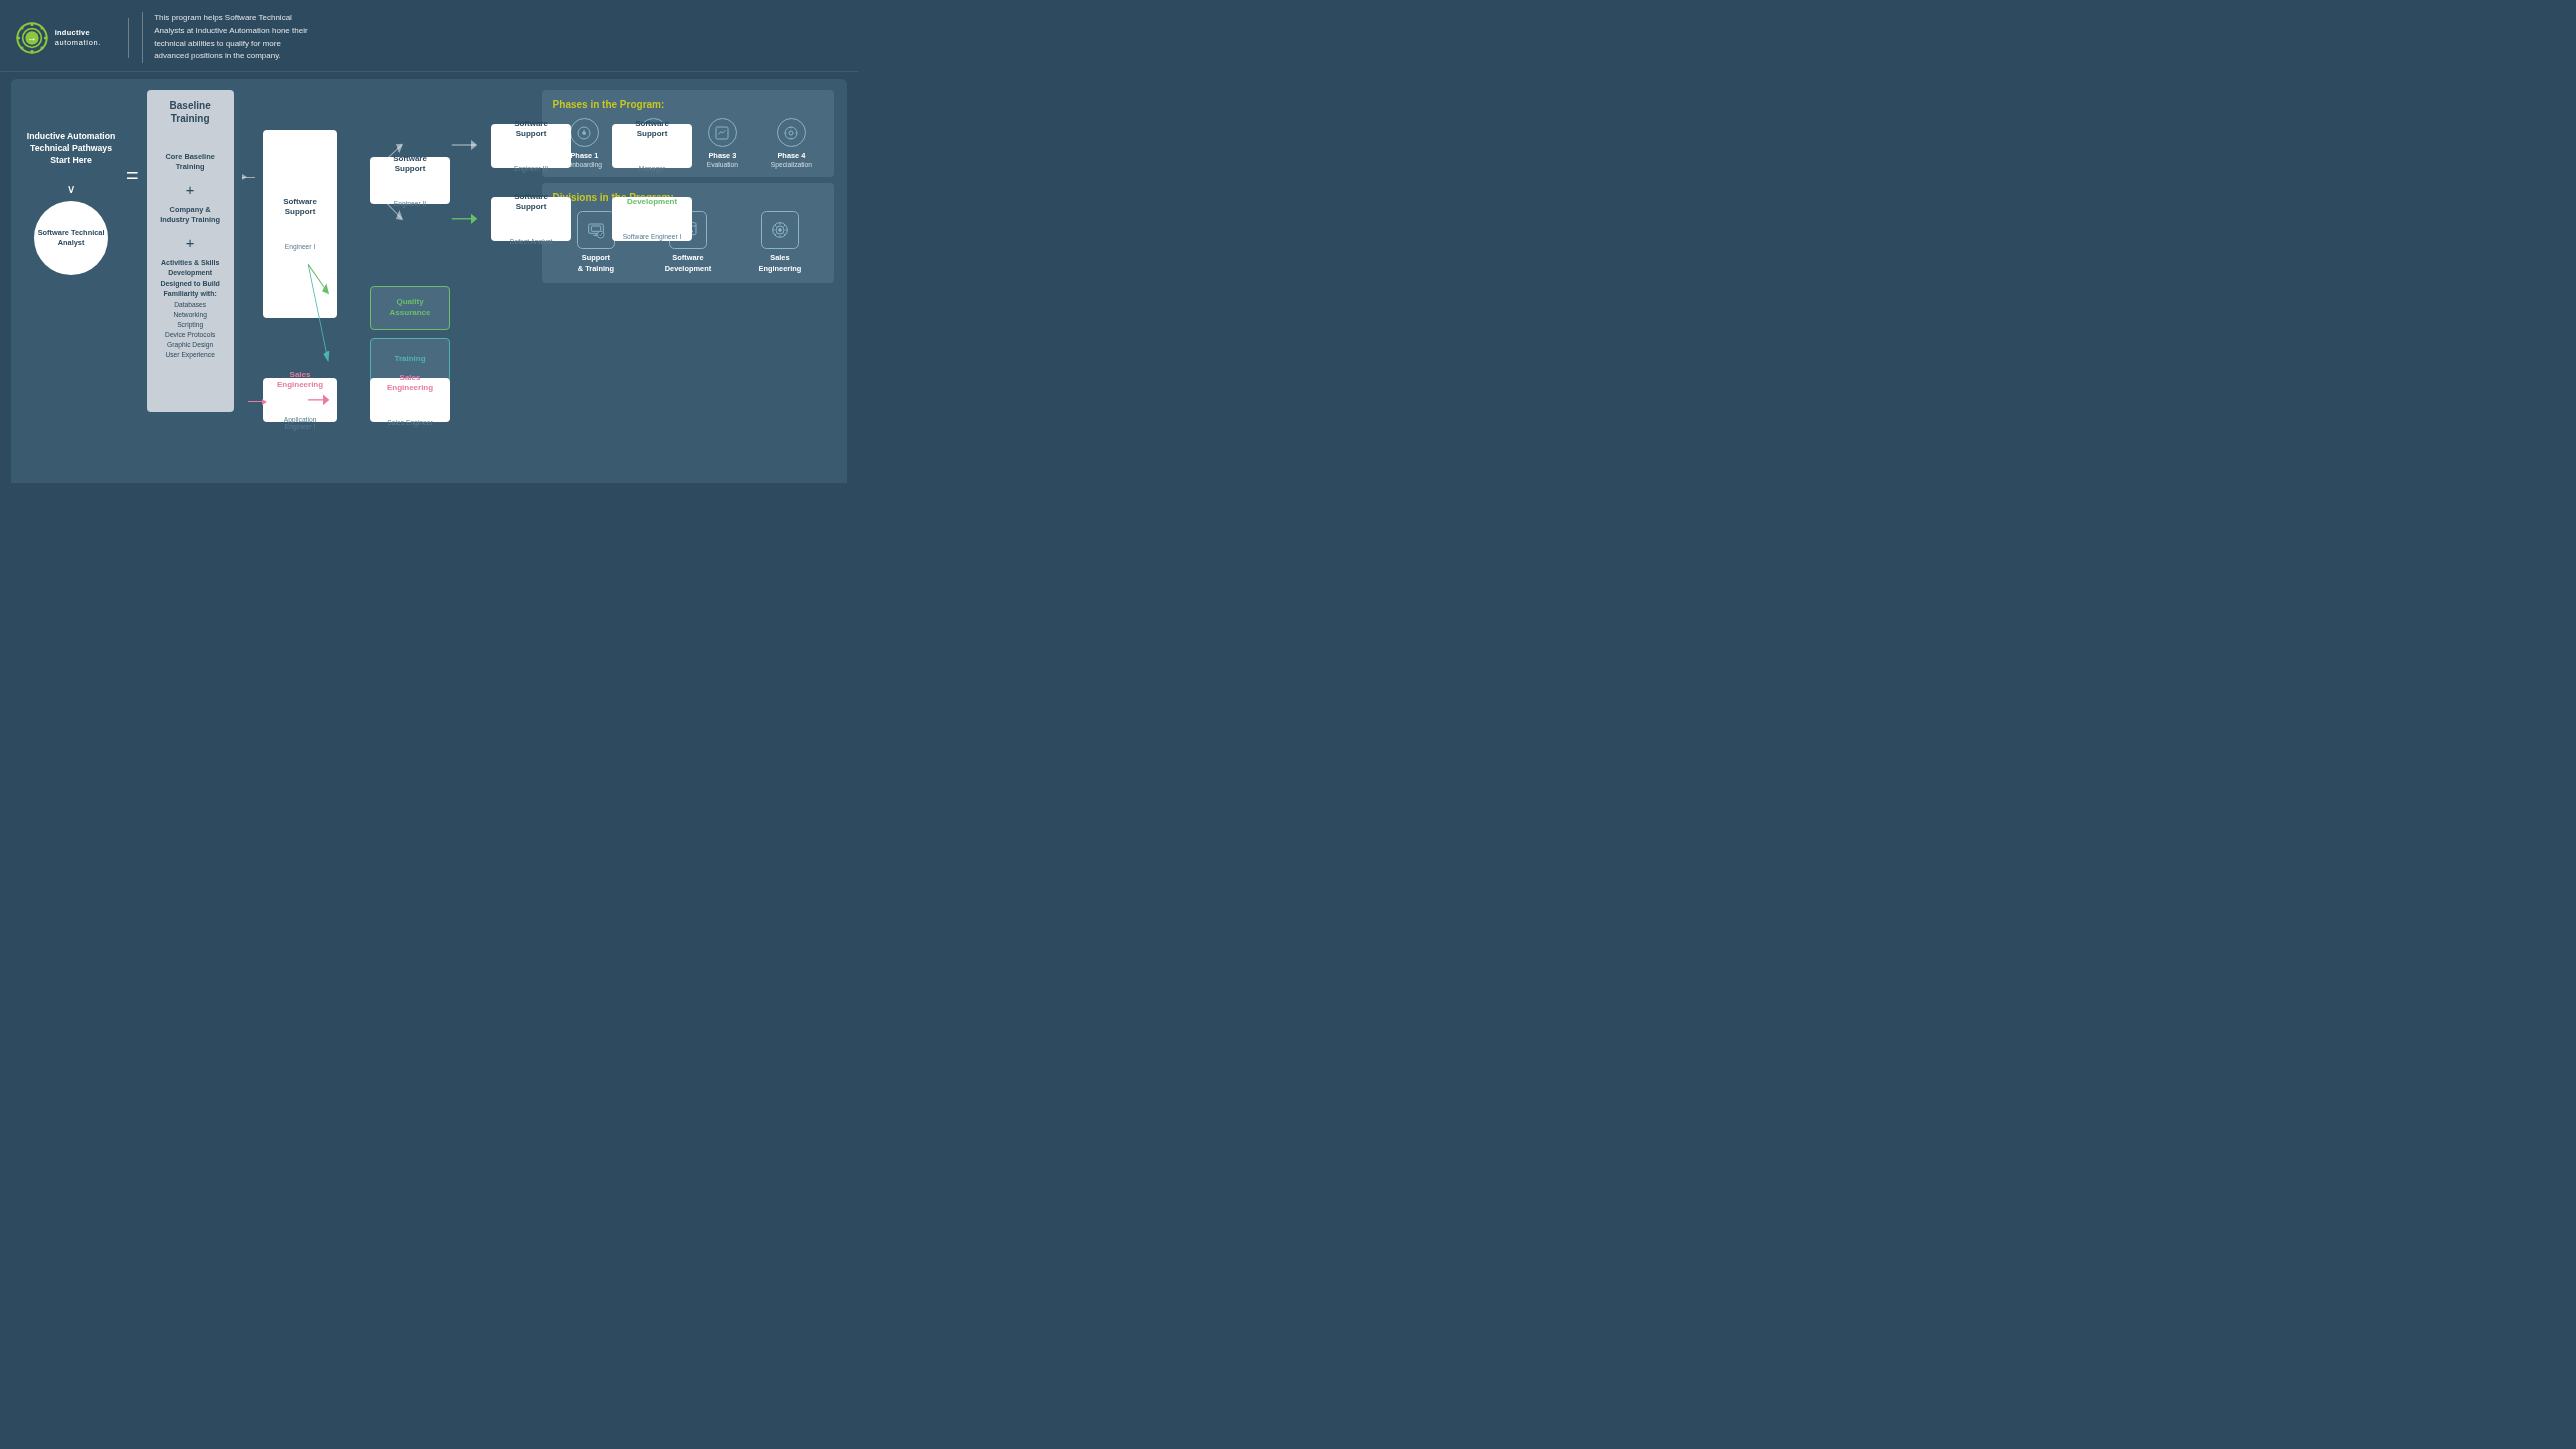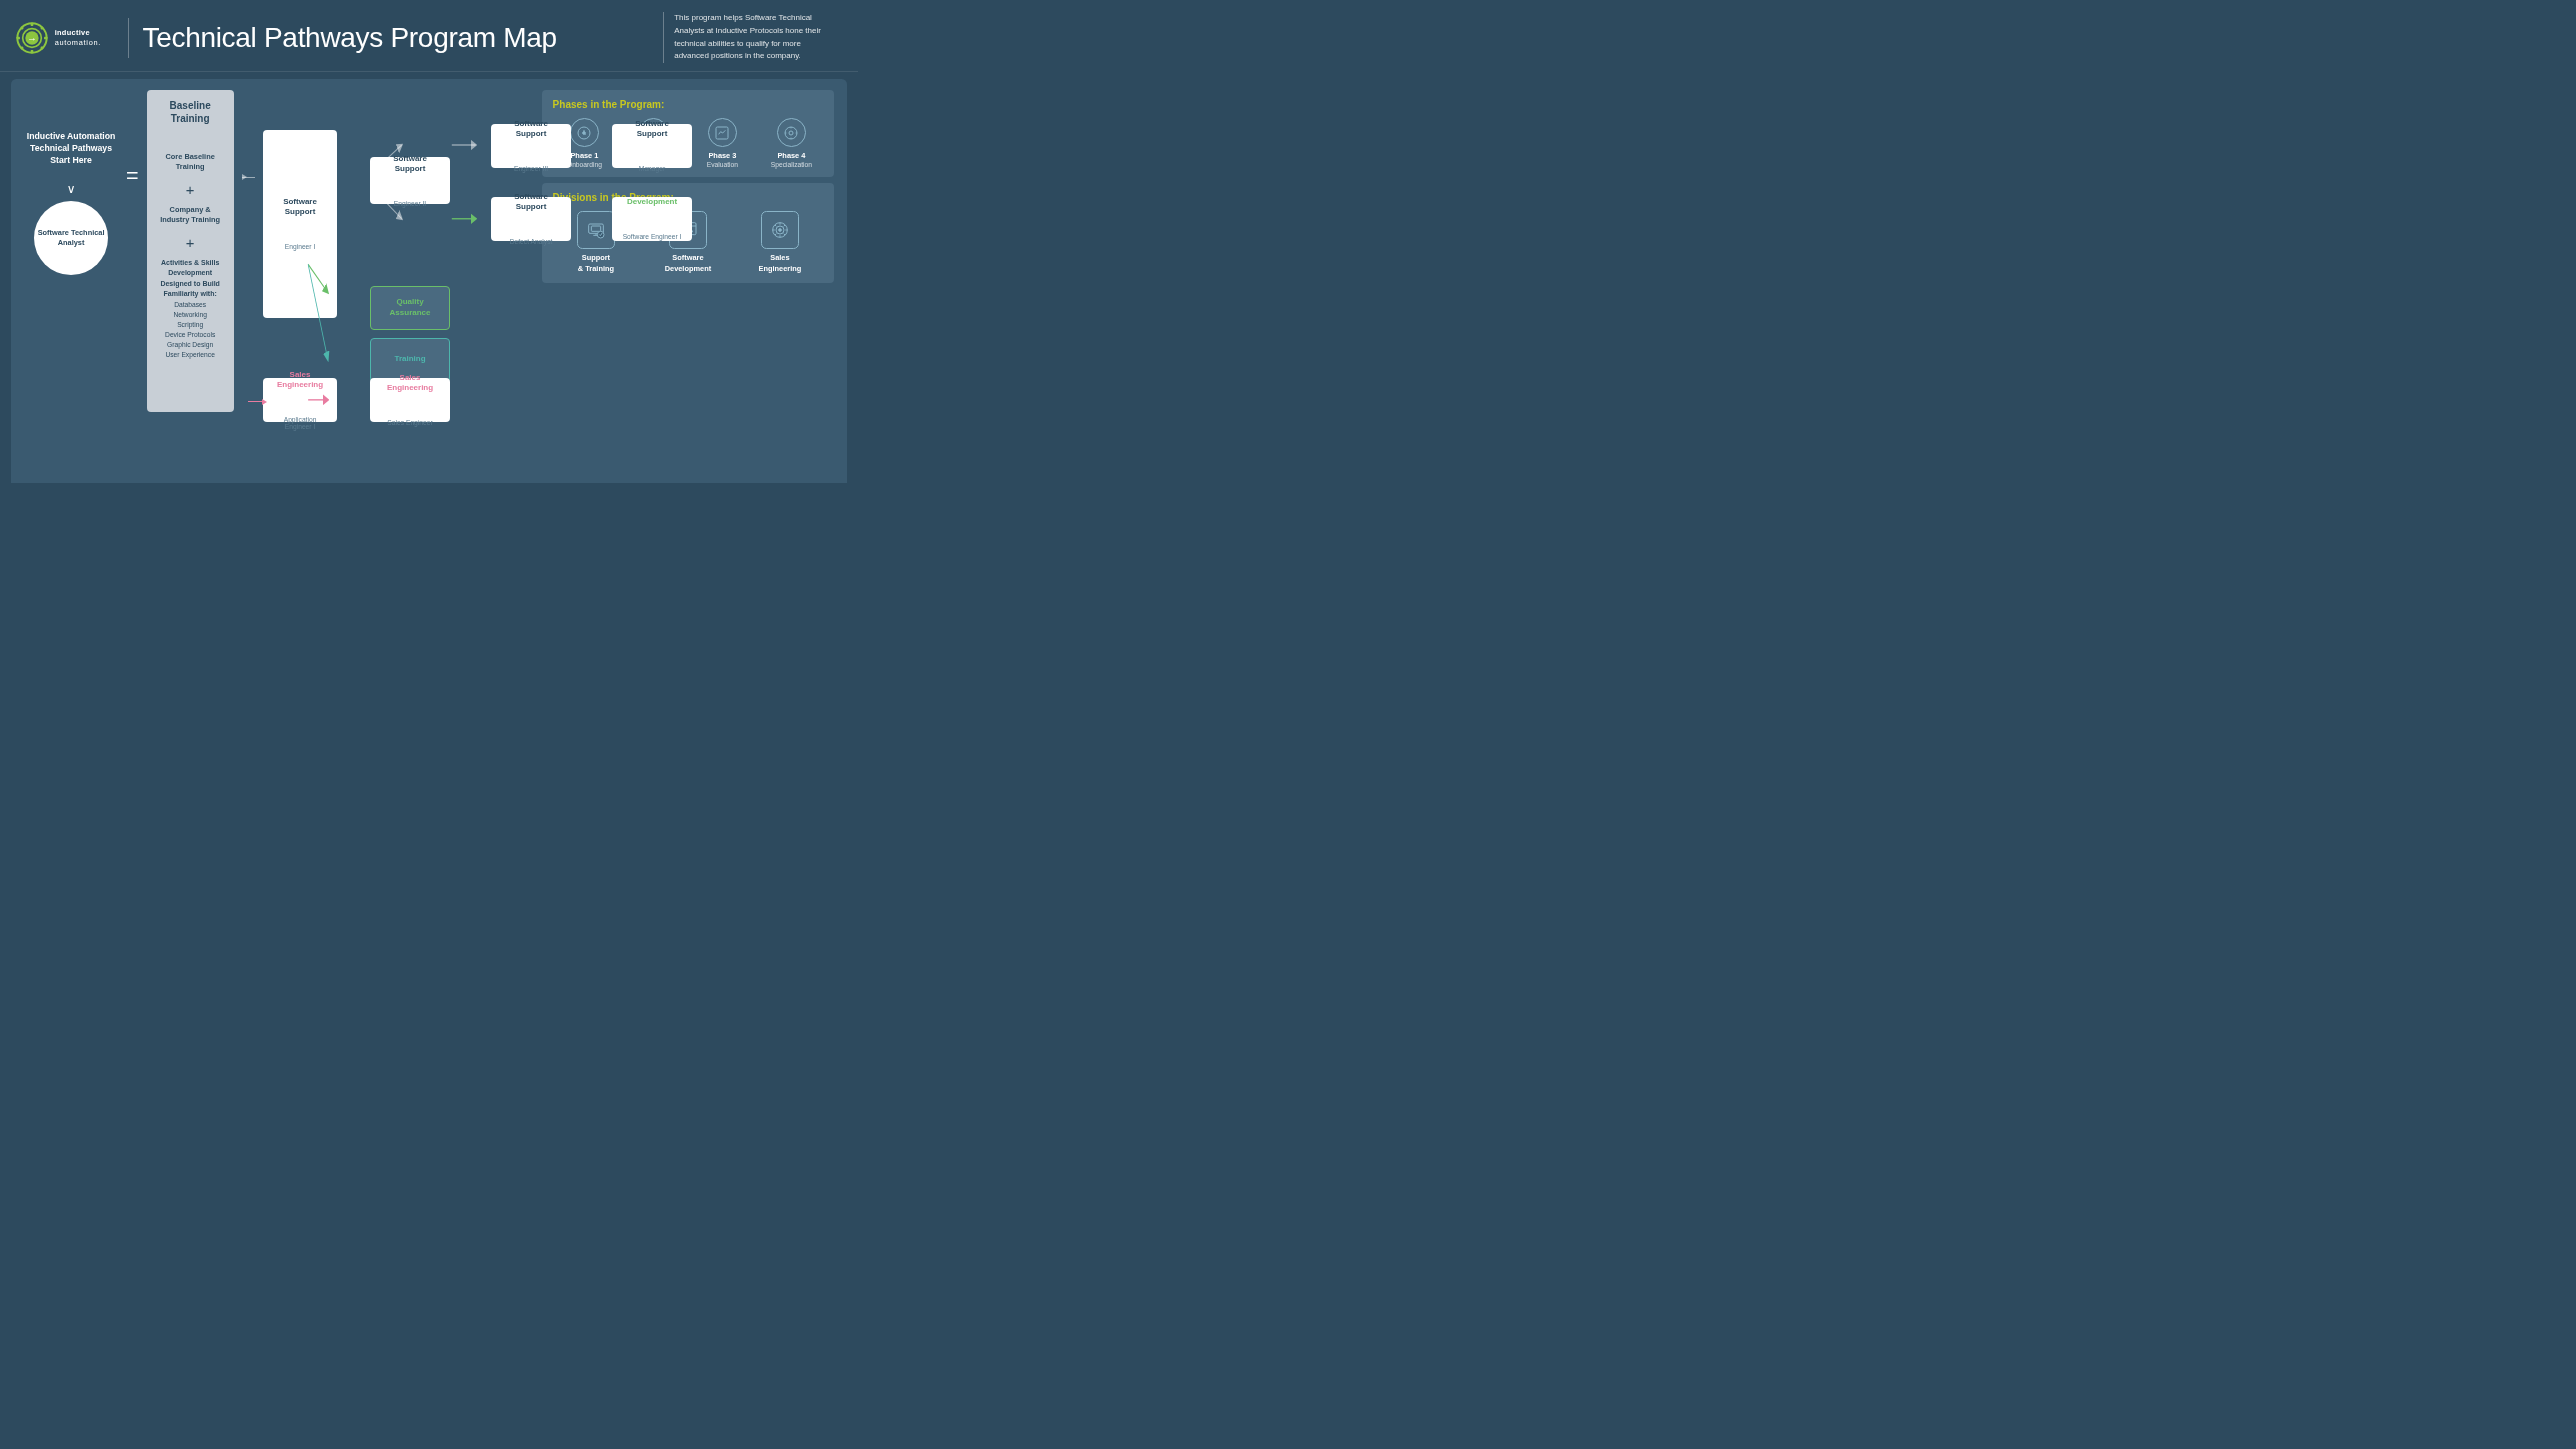--- a/index.html
+++ b/index.html
@@ -364,22 +364,21 @@
       </g>
 
       <circle cx="24" cy="24" r="10" fill="#8dc63f"></circle>
       <text x="24" y="29" text-anchor="middle" font-size="14" fill="white" font-weight="bold">→</text>
     </svg>
     <div class="logo-text">
       inductive<span>automation.</span>
     </div>
   </div>
   <div class="header-divider"></div>
-  <div class="header-title">Technical Pathways Program Map</div>
-  <div class="header-desc">This program helps Software Technical Analysts at Inductive Protocols hone their technical abilities to qualify for more advanced positions in the company.</div>
+  <div class="header-desc">This program helps Software Technical Analysts at Inductive Automation hone their technical abilities to qualify for more advanced positions in the company.</div>
 </div>
 
 <div class="main">
 
   <div class="start-section">
     <div class="start-label">Inductive Automation Technical Pathways Start Here</div>
     <div class="chevron-down">∨</div>
     <div class="analyst-circle">
       <div class="analyst-circle-text">Software Technical Analyst</div>
     </div>

